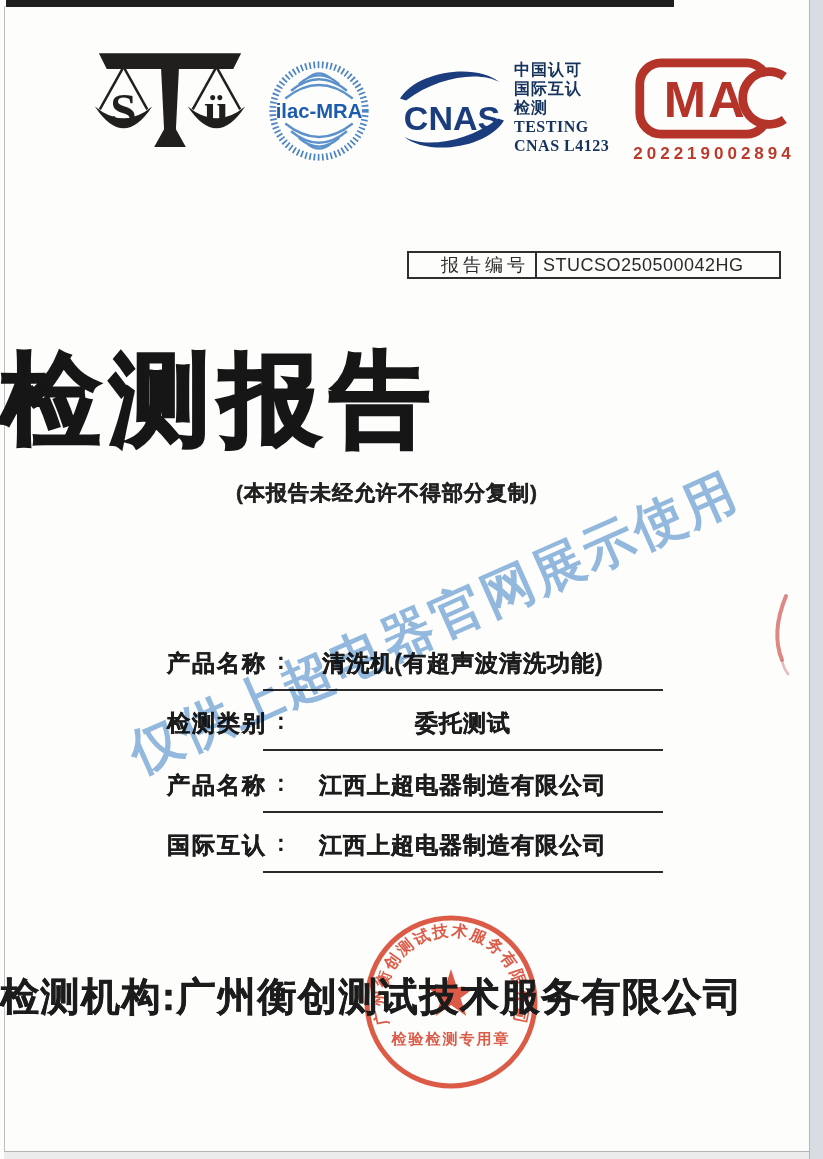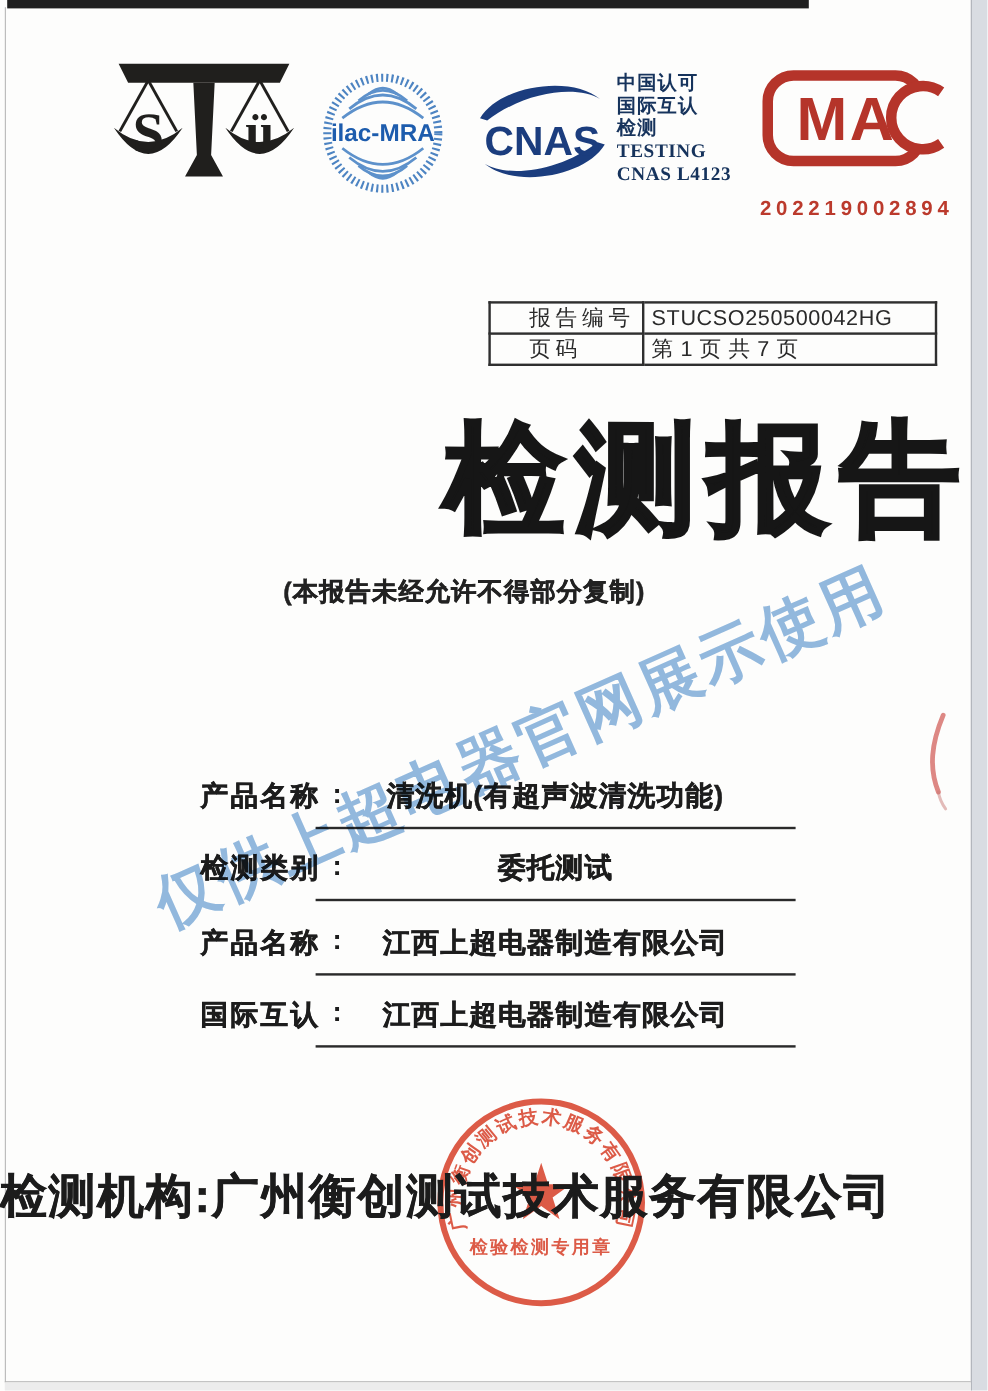--- a/index.html
+++ b/index.html
@@ -28,38 +28,38 @@
   #cnas-text{
     position:absolute;left:514px;top:60px;width:100px;
     color:#16335c;font-weight:700;font-size:16px;line-height:19px;
     letter-spacing:1px;
   }
   #cnas-text .latin{letter-spacing:0.5px;font-family:Liberation Serif, serif;}
   #cma{position:absolute;left:628px;top:54px;width:172px;}
   #cma svg{display:block;margin:0 auto;}
   #cma-number{
     text-align:center;color:#bb3a2c;font-size:17px;font-weight:600;
-    letter-spacing:4px;margin-top:20px;white-space:nowrap;
+    letter-spacing:4px;margin-top:0;white-space:nowrap;
   }
 
   
   #meta-table{
     position:absolute;left:407px;top:251px;border-collapse:collapse;
     color:#2a2a2a;
   }
   #meta-table td{
     border:2px solid #2f2f2f;height:23px;padding:0 6px;
     font-size:18px;white-space:nowrap;vertical-align:middle;
   }
   #meta-table td.lbl{width:88px;letter-spacing:4px;padding-left:32px;}
   #meta-table td.val{width:230px;letter-spacing:0.5px;}
 
   
   #report-title{
-    position:absolute;left:0;top:344px;width:810px;text-align:right;
+    position:absolute;left:0;top:344px;width:810px;text-align:left;
     font-size:100px;font-weight:900;color:#161616;letter-spacing:10px;
     -webkit-text-stroke:3px #161616;line-height:1.1;white-space:nowrap;
   }
   #copy-notice{
     position:absolute;left:0;top:479px;width:774px;text-align:center;
     font-size:21px;font-weight:700;color:#222;letter-spacing:1px;
     -webkit-text-stroke:0.4px #222;
   }
 
   
@@ -168,24 +168,20 @@
     </svg>
     <div id="cma-number">202219002894</div>
   </div>
 
   <table id="meta-table">
     <tbody>
         <tr>
       <td class="lbl">报告编号</td>
       <td class="val">STUCSO250500042HG</td>
     </tr>
-    <tr>
-      <td class="lbl">页码</td>
-      <td class="val">第 1 页 共 7 页</td>
-    </tr>
   </tbody>
     </table>
 
   <div id="report-title">检测报告</div>
   <div id="copy-notice">(本报告未经允许不得部分复制)</div>
 
   <div id="watermark">仅供上超电器官网展示使用</div>
 
   <div class="field-row" style="top:648px">
     <span class="field-label">产品名称</span>

